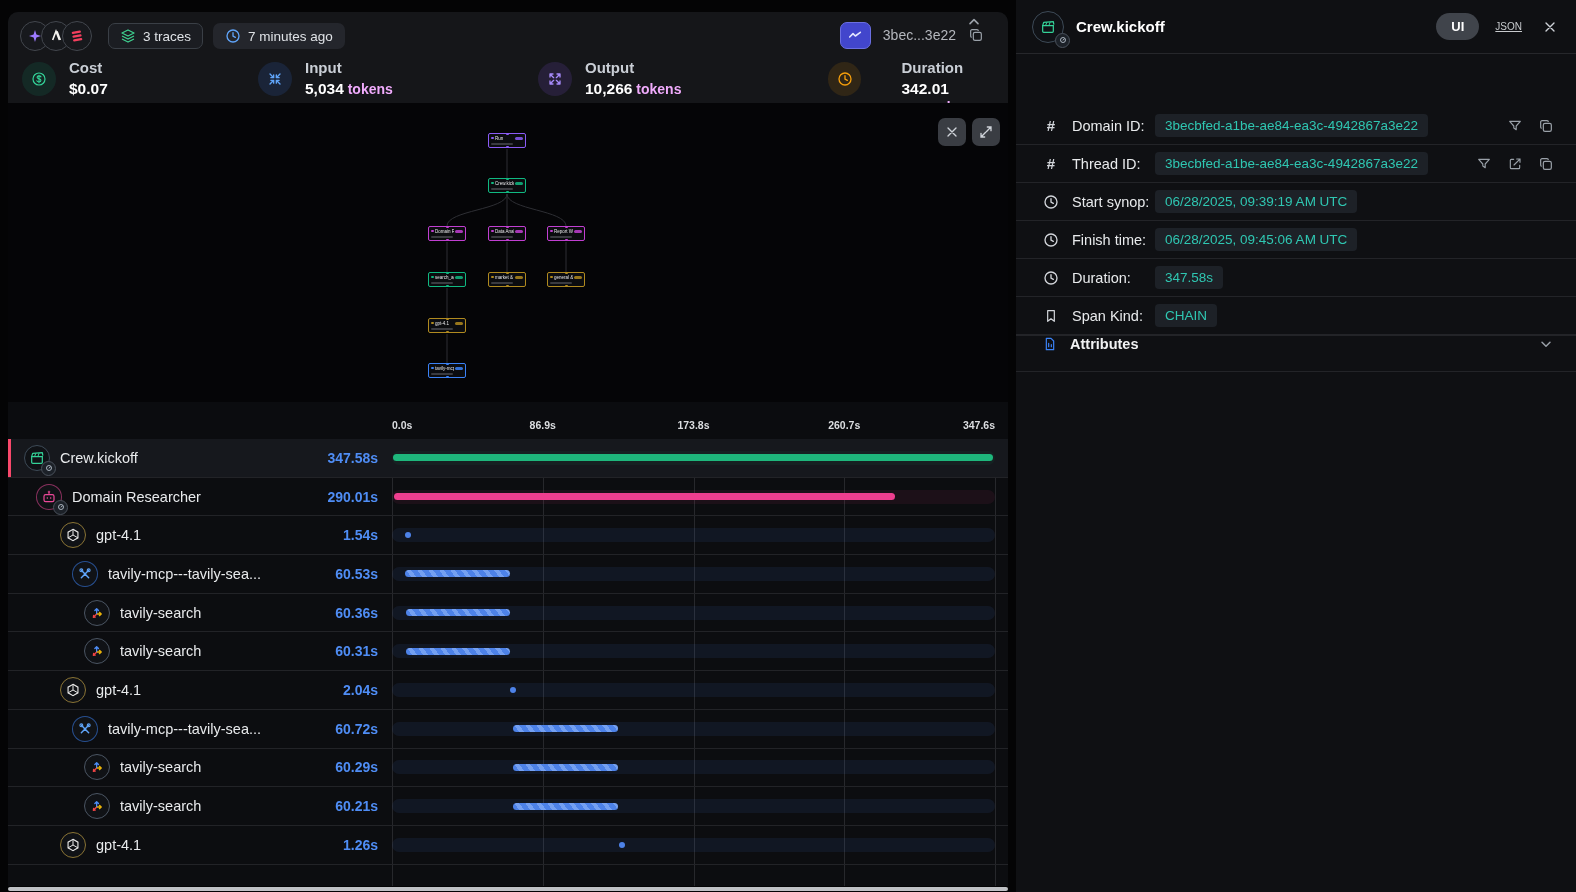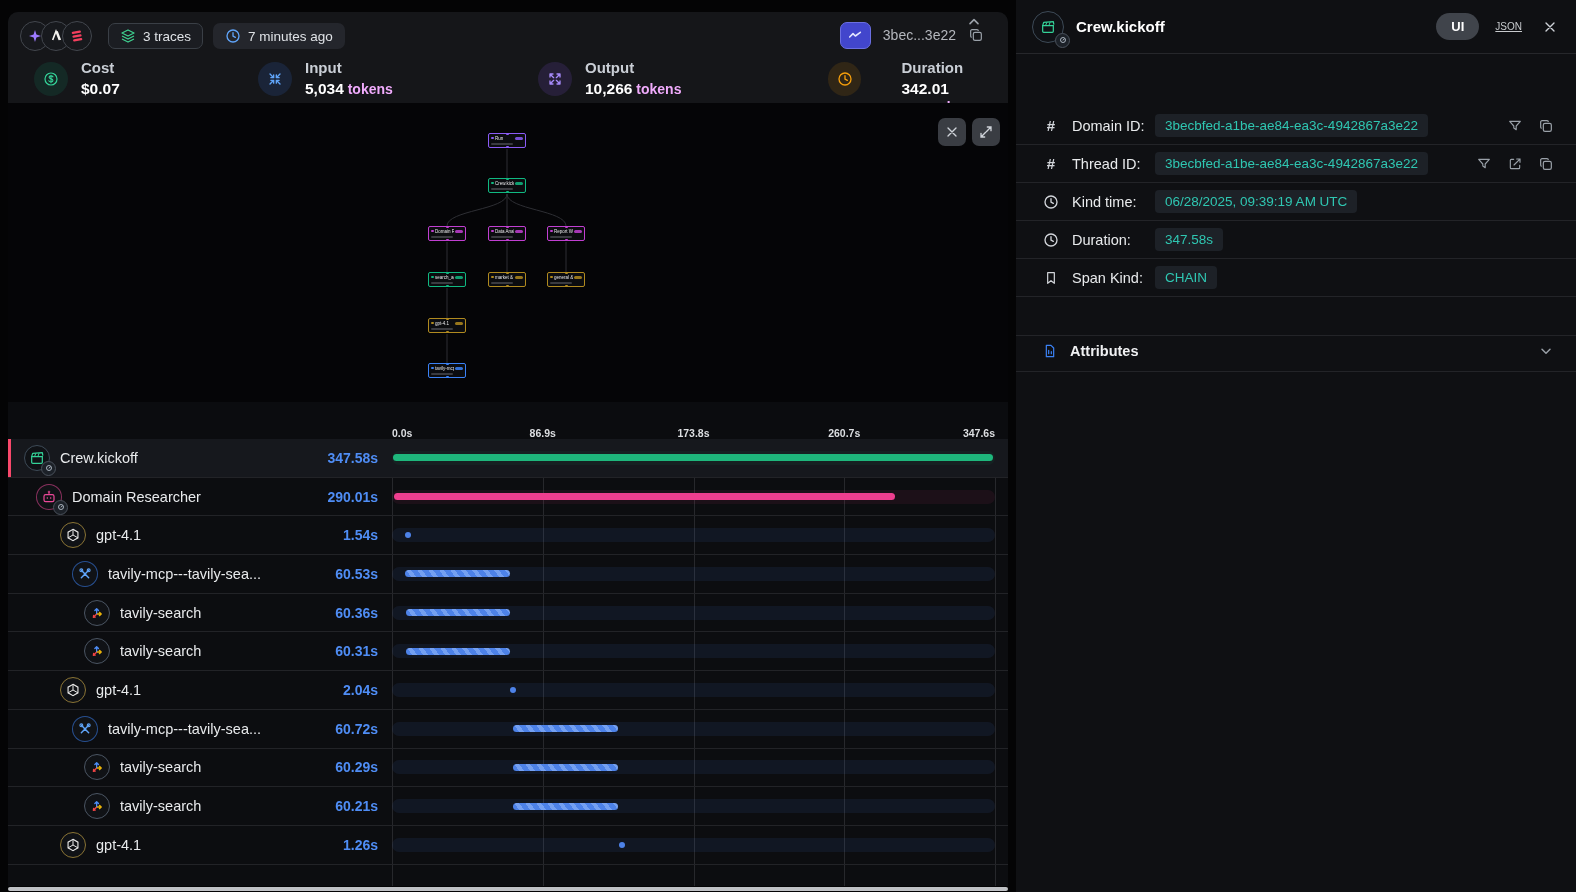--- a/index.html
+++ b/index.html
@@ -38,21 +38,21 @@
   .gnode::before { top:-2px; } .gnode::after { bottom:-2px; }
   .gn-row { display:flex; align-items:center; gap:1.5px; }
   .gn-dot { width:2.5px; height:2.5px; border-radius:1px; background:var(--nc); flex:none; }
   .gn-name { font-size:4.5px; color:#e8e8ea; white-space:nowrap; overflow:hidden; flex:1; }
   .gn-badge { width:8px; height:3px; border-radius:1.5px; background:var(--nc); opacity:.85; flex:none; }
   .gn-sub { margin-top:2px; width:70%; height:2px; border-radius:1px; background:#3a3b40; }
   #edges { position:absolute; left:0; top:0; }
 
   
   .axis { position:absolute; left:0; top:390px; width:1000px; height:37px; background:#0b0c0f; }
-  .axis-in { position:absolute; left:384px; right:13px; top:16px; height:100%; }
+  .axis-in { position:absolute; left:384px; right:13px; top:8px; height:100%; }
   .tick { position:absolute; top:9px; font-size:10.5px; font-weight:bold; color:#dcdee1; }
   .rows { position:absolute; left:0; top:427px; width:1000px; height:447px; background:#0c0d10; overflow:hidden; }
   .grid { position:absolute; left:384px; right:13px; top:0; bottom:0; pointer-events:none; }
   .gline { position:absolute; top:0; bottom:0; width:1px; background:#27282c; }
   .row { position:relative; height:38.7px; display:flex; border-bottom:1px solid #222327; }
   .row.selected { background:#16181d; }
   .row.selected::before { content:""; position:absolute; left:0; top:0; bottom:0; width:3px; background:#f8486b; }
   .cell-label { width:384px; flex:none; display:flex; align-items:center; gap:10px; position:relative; z-index:2; }
   .row-name { font-size:14.5px; color:#e8eaec; white-space:nowrap; overflow:hidden; flex:1; }
   .row-dur { font-size:14px; font-weight:bold; color:#4f8df5; margin-right:14px; }
@@ -72,21 +72,21 @@
   .pill-json { font-size:10px; color:#c7cacd; margin:0 20px 0 16px;text-decoration:underline; }
   .rp-close { color:#cfd3d8; }
   .sdk-row { position:absolute; left:0; top:54px; width:100%; height:53px; border-bottom:1px solid #26272b; display:flex; align-items:center; justify-content:flex-end; padding-right:22px; }
   .sdk-badge { border:1px solid #2dd4bf; color:#2dd4bf; background:rgba(45,212,191,.05); font-size:13.5px; font-weight:bold; padding:6px 12px; border-radius:8px; }
   .fields { position:absolute; left:0; top:107px; width:100%; }
   .frow { display:flex; align-items:center; height:38px; border-bottom:1px solid #232428; padding:0 22px 0 26px; }
   .f-ic { width:18px; color:#d2d5da; flex:none; margin-right:12px; display:flex; justify-content:center; }
   .f-label { font-size:14.5px; color:#e8eaec; width:83px; flex:none; }
   .f-val { background:#1d2127; color:#2fc7b2; font-size:13.5px; padding:4px 10px; border-radius:4px; white-space:nowrap; }
   .f-actions { margin-left:auto; display:flex; gap:15px; color:#9aa1a9; }
-  .attr-row { position:absolute; left:0; top:335px; width:100%; height:37px; border-top:1px solid #232428; border-bottom:1px solid #232428; display:flex; align-items:flex-end; padding:0 22px 12px 26px; }
+  .attr-row { position:absolute; left:0; top:335px; width:100%; height:37px; border-top:1px solid #232428; border-bottom:1px solid #232428; display:flex; align-items:flex-start; padding:0 22px 12px 26px; }
   .attr-label { font-size:14.5px; font-weight:bold; color:#f0f1f3; margin-left:12px; flex:1; }
   .hash-glyph { font-size:15px; font-weight:bold; color:#d2d5da; }
 </style>
 </head>
 <body>
 
 <div class="page">
 
   <section class="lp">
     <div class="lp-top">
@@ -151,21 +151,21 @@
           </span>
         <span class="trace-short">3bec...3e22</span>
         <span class="ic">
             <svg width="16" height="16" viewBox="0 0 24 24" fill="none" xmlns="http://www.w3.org/2000/svg">
               <rect x="8" y="8" width="12" height="12" rx="2.5" stroke="#9aa1a9" stroke-width="1.8"></rect>
               <path d="M5.5 15.5a2 2 0 01-1.5-2V6a2 2 0 012-2h7.5a2 2 0 012 2" stroke="#9aa1a9" stroke-width="1.8"></path>
             </svg>
           </span>
       </div>
       <div class="stats" id="stats">
-          <div class="stat" style="left: 26px;">
+          <div class="stat" style="left: 14px;">
             <span class="stat-ic" style="background: rgba(16, 185, 129, 0.12);">
               <svg width="16" height="16" viewBox="0 0 24 24" fill="none" xmlns="http://www.w3.org/2000/svg">
                 <circle cx="12" cy="12" r="9" stroke="#34d399" stroke-width="1.8"></circle>
                 <path d="M12 6.5v11M15 8.8c-.6-1-1.6-1.5-3-1.5-1.7 0-2.9.9-2.9 2.2 0 3 5.8 1.5 5.8 4.6 0 1.4-1.3 2.3-3 2.3-1.5 0-2.6-.6-3.2-1.7" stroke="#34d399" stroke-width="1.6" stroke-linecap="round"></path>
               </svg>
             </span>
             <div>
               <div class="stat-label">Cost</div>
               <div class="stat-value">$0.07</div>
             </div>
@@ -635,22 +635,33 @@
             </span>
           </span>
         </div>
         <div class="frow">
           <span class="f-ic">
             <svg width="16" height="16" viewBox="0 0 24 24" fill="none" xmlns="http://www.w3.org/2000/svg">
               <circle cx="12" cy="12" r="9" stroke="#d2d5da" stroke-width="2"></circle>
               <path d="M12 7v5l3.5 2" stroke="#d2d5da" stroke-width="2" stroke-linecap="round"></path>
             </svg>
           </span>
-          <span class="f-label">Kind time:</span>
+          <span class="f-label">Start synop:</span>
           <span class="f-val">06/28/2025, 09:39:19 AM UTC</span>
+          <span class="f-actions"></span>
+        </div>
+        <div class="frow">
+          <span class="f-ic">
+            <svg width="16" height="16" viewBox="0 0 24 24" fill="none" xmlns="http://www.w3.org/2000/svg">
+              <circle cx="12" cy="12" r="9" stroke="#d2d5da" stroke-width="2"></circle>
+              <path d="M12 7v5l3.5 2" stroke="#d2d5da" stroke-width="2" stroke-linecap="round"></path>
+            </svg>
+          </span>
+          <span class="f-label">Finish time:</span>
+          <span class="f-val">06/28/2025, 09:45:06 AM UTC</span>
           <span class="f-actions"></span>
         </div>
         <div class="frow">
           <span class="f-ic">
             <svg width="16" height="16" viewBox="0 0 24 24" fill="none" xmlns="http://www.w3.org/2000/svg">
               <circle cx="12" cy="12" r="9" stroke="#d2d5da" stroke-width="2"></circle>
               <path d="M12 7v5l3.5 2" stroke="#d2d5da" stroke-width="2" stroke-linecap="round"></path>
             </svg>
           </span>
           <span class="f-label">Duration:</span>

